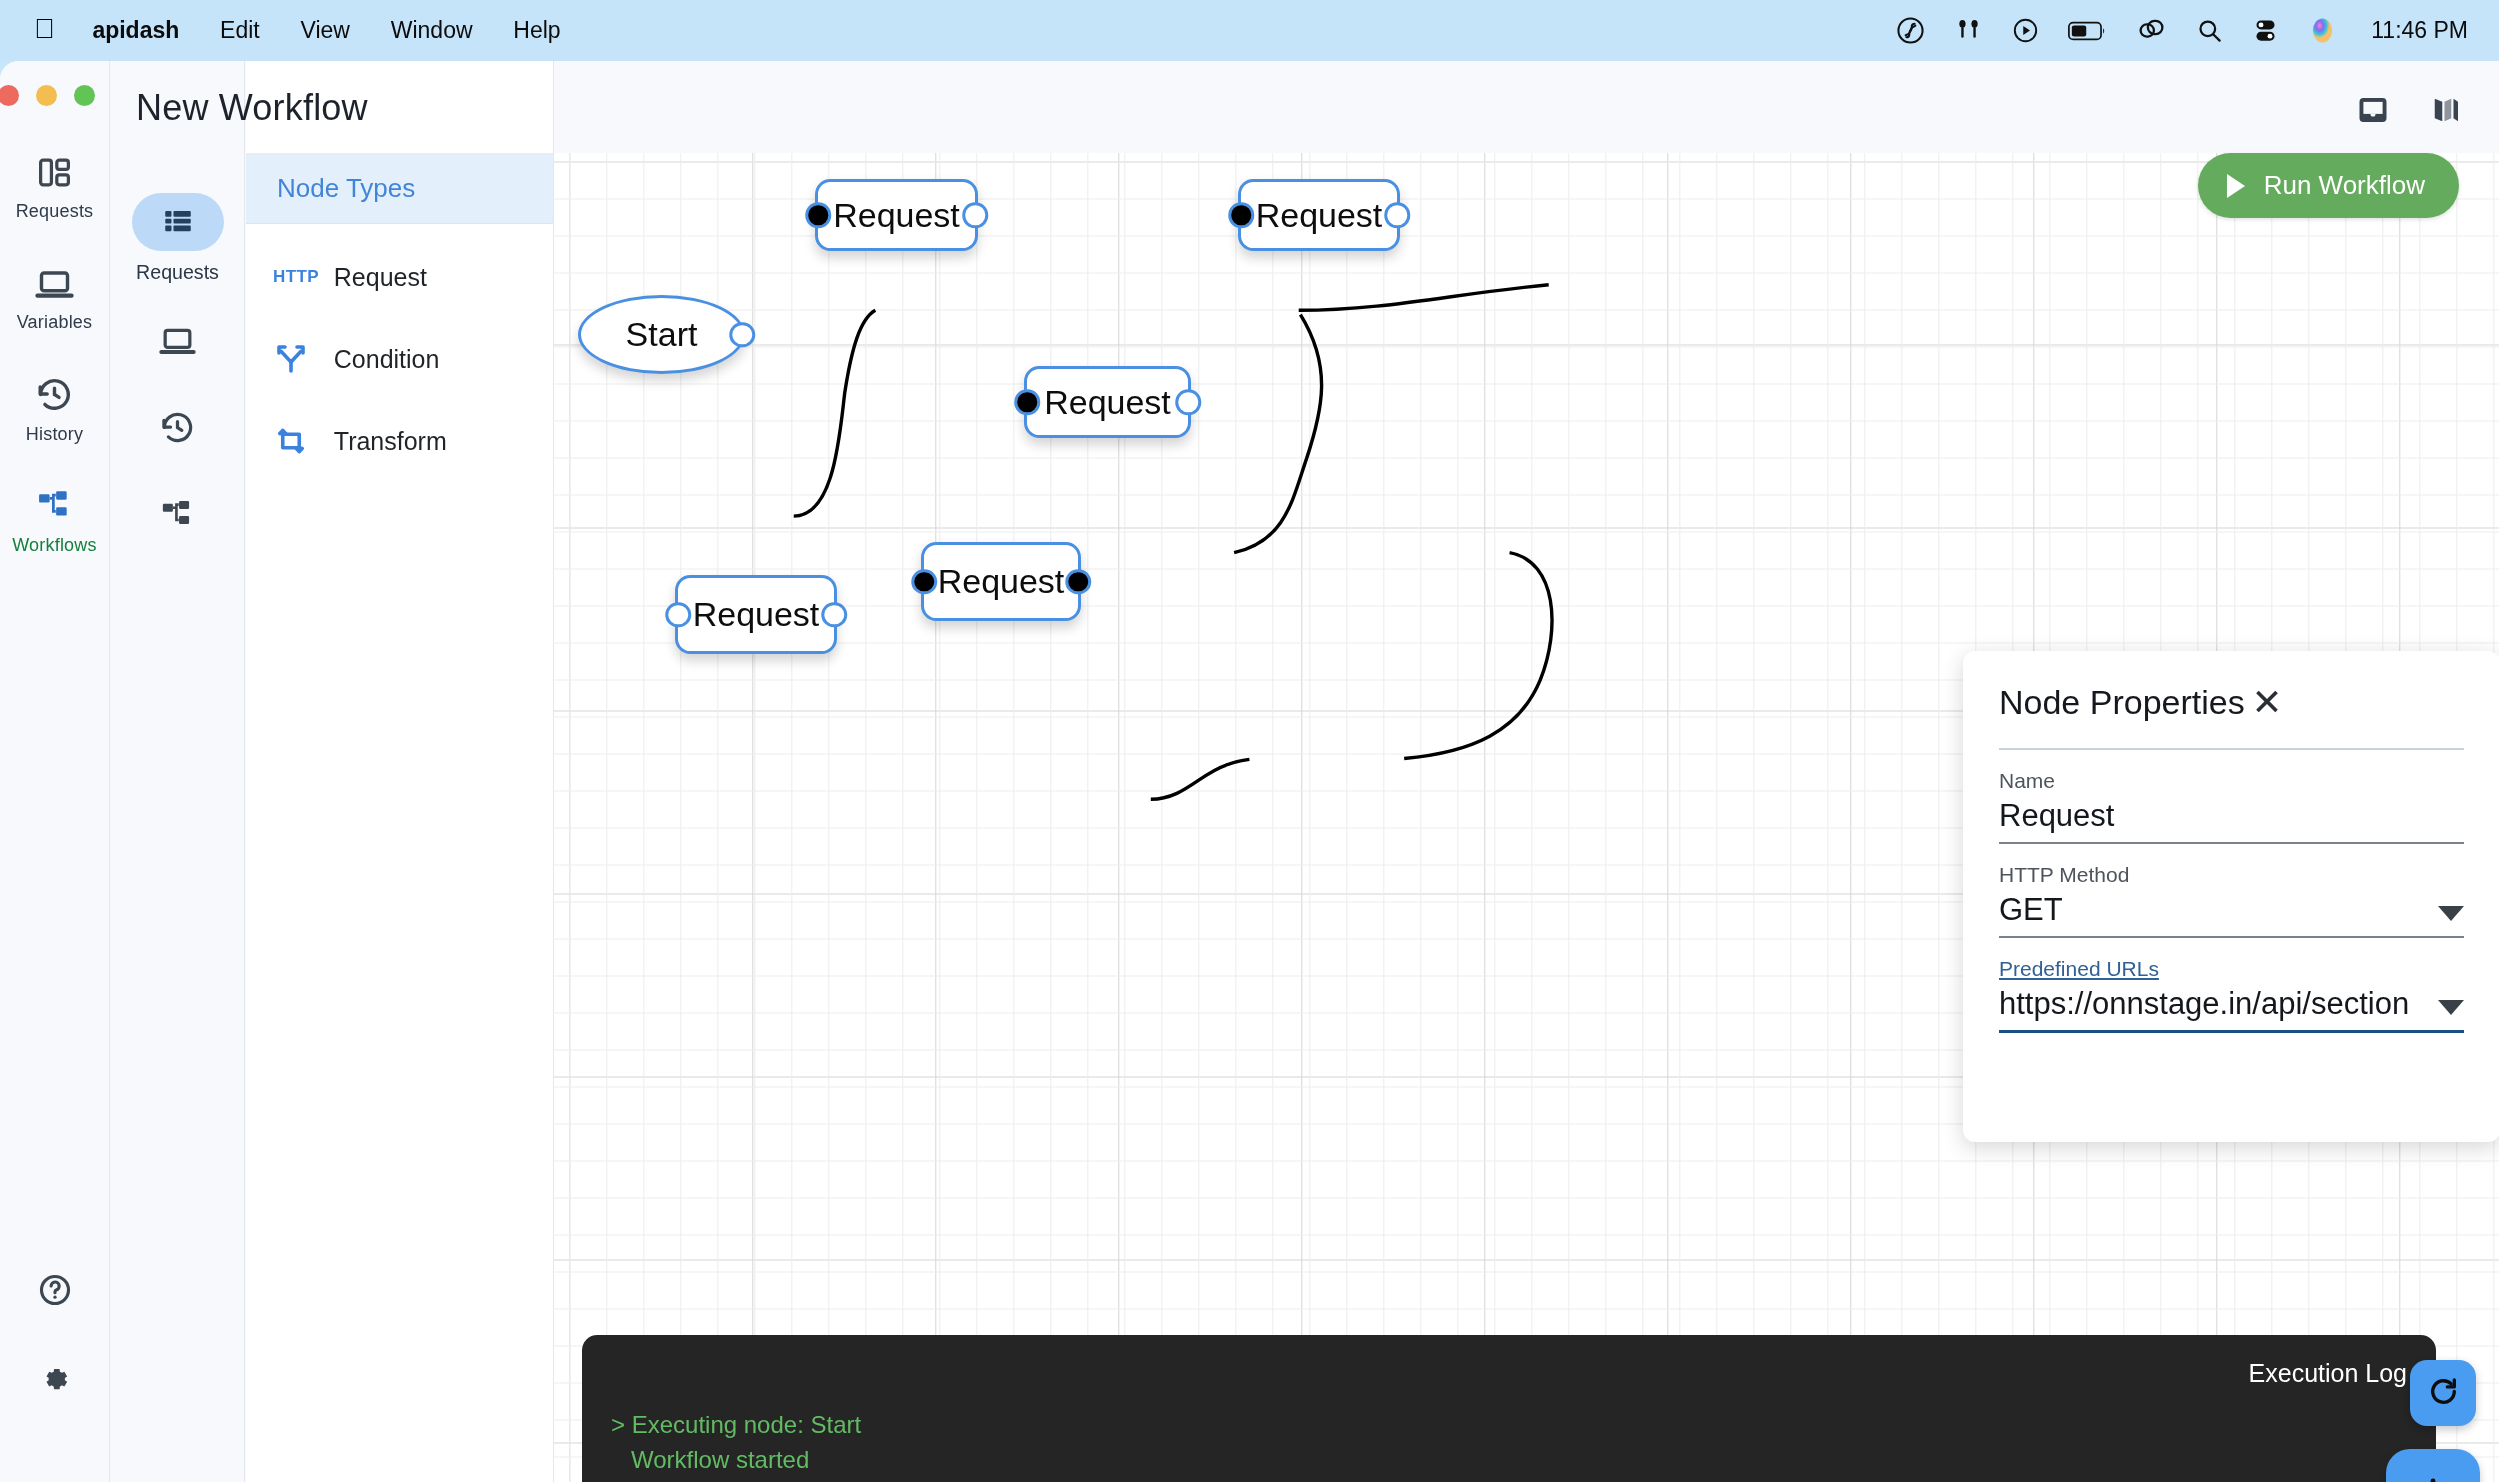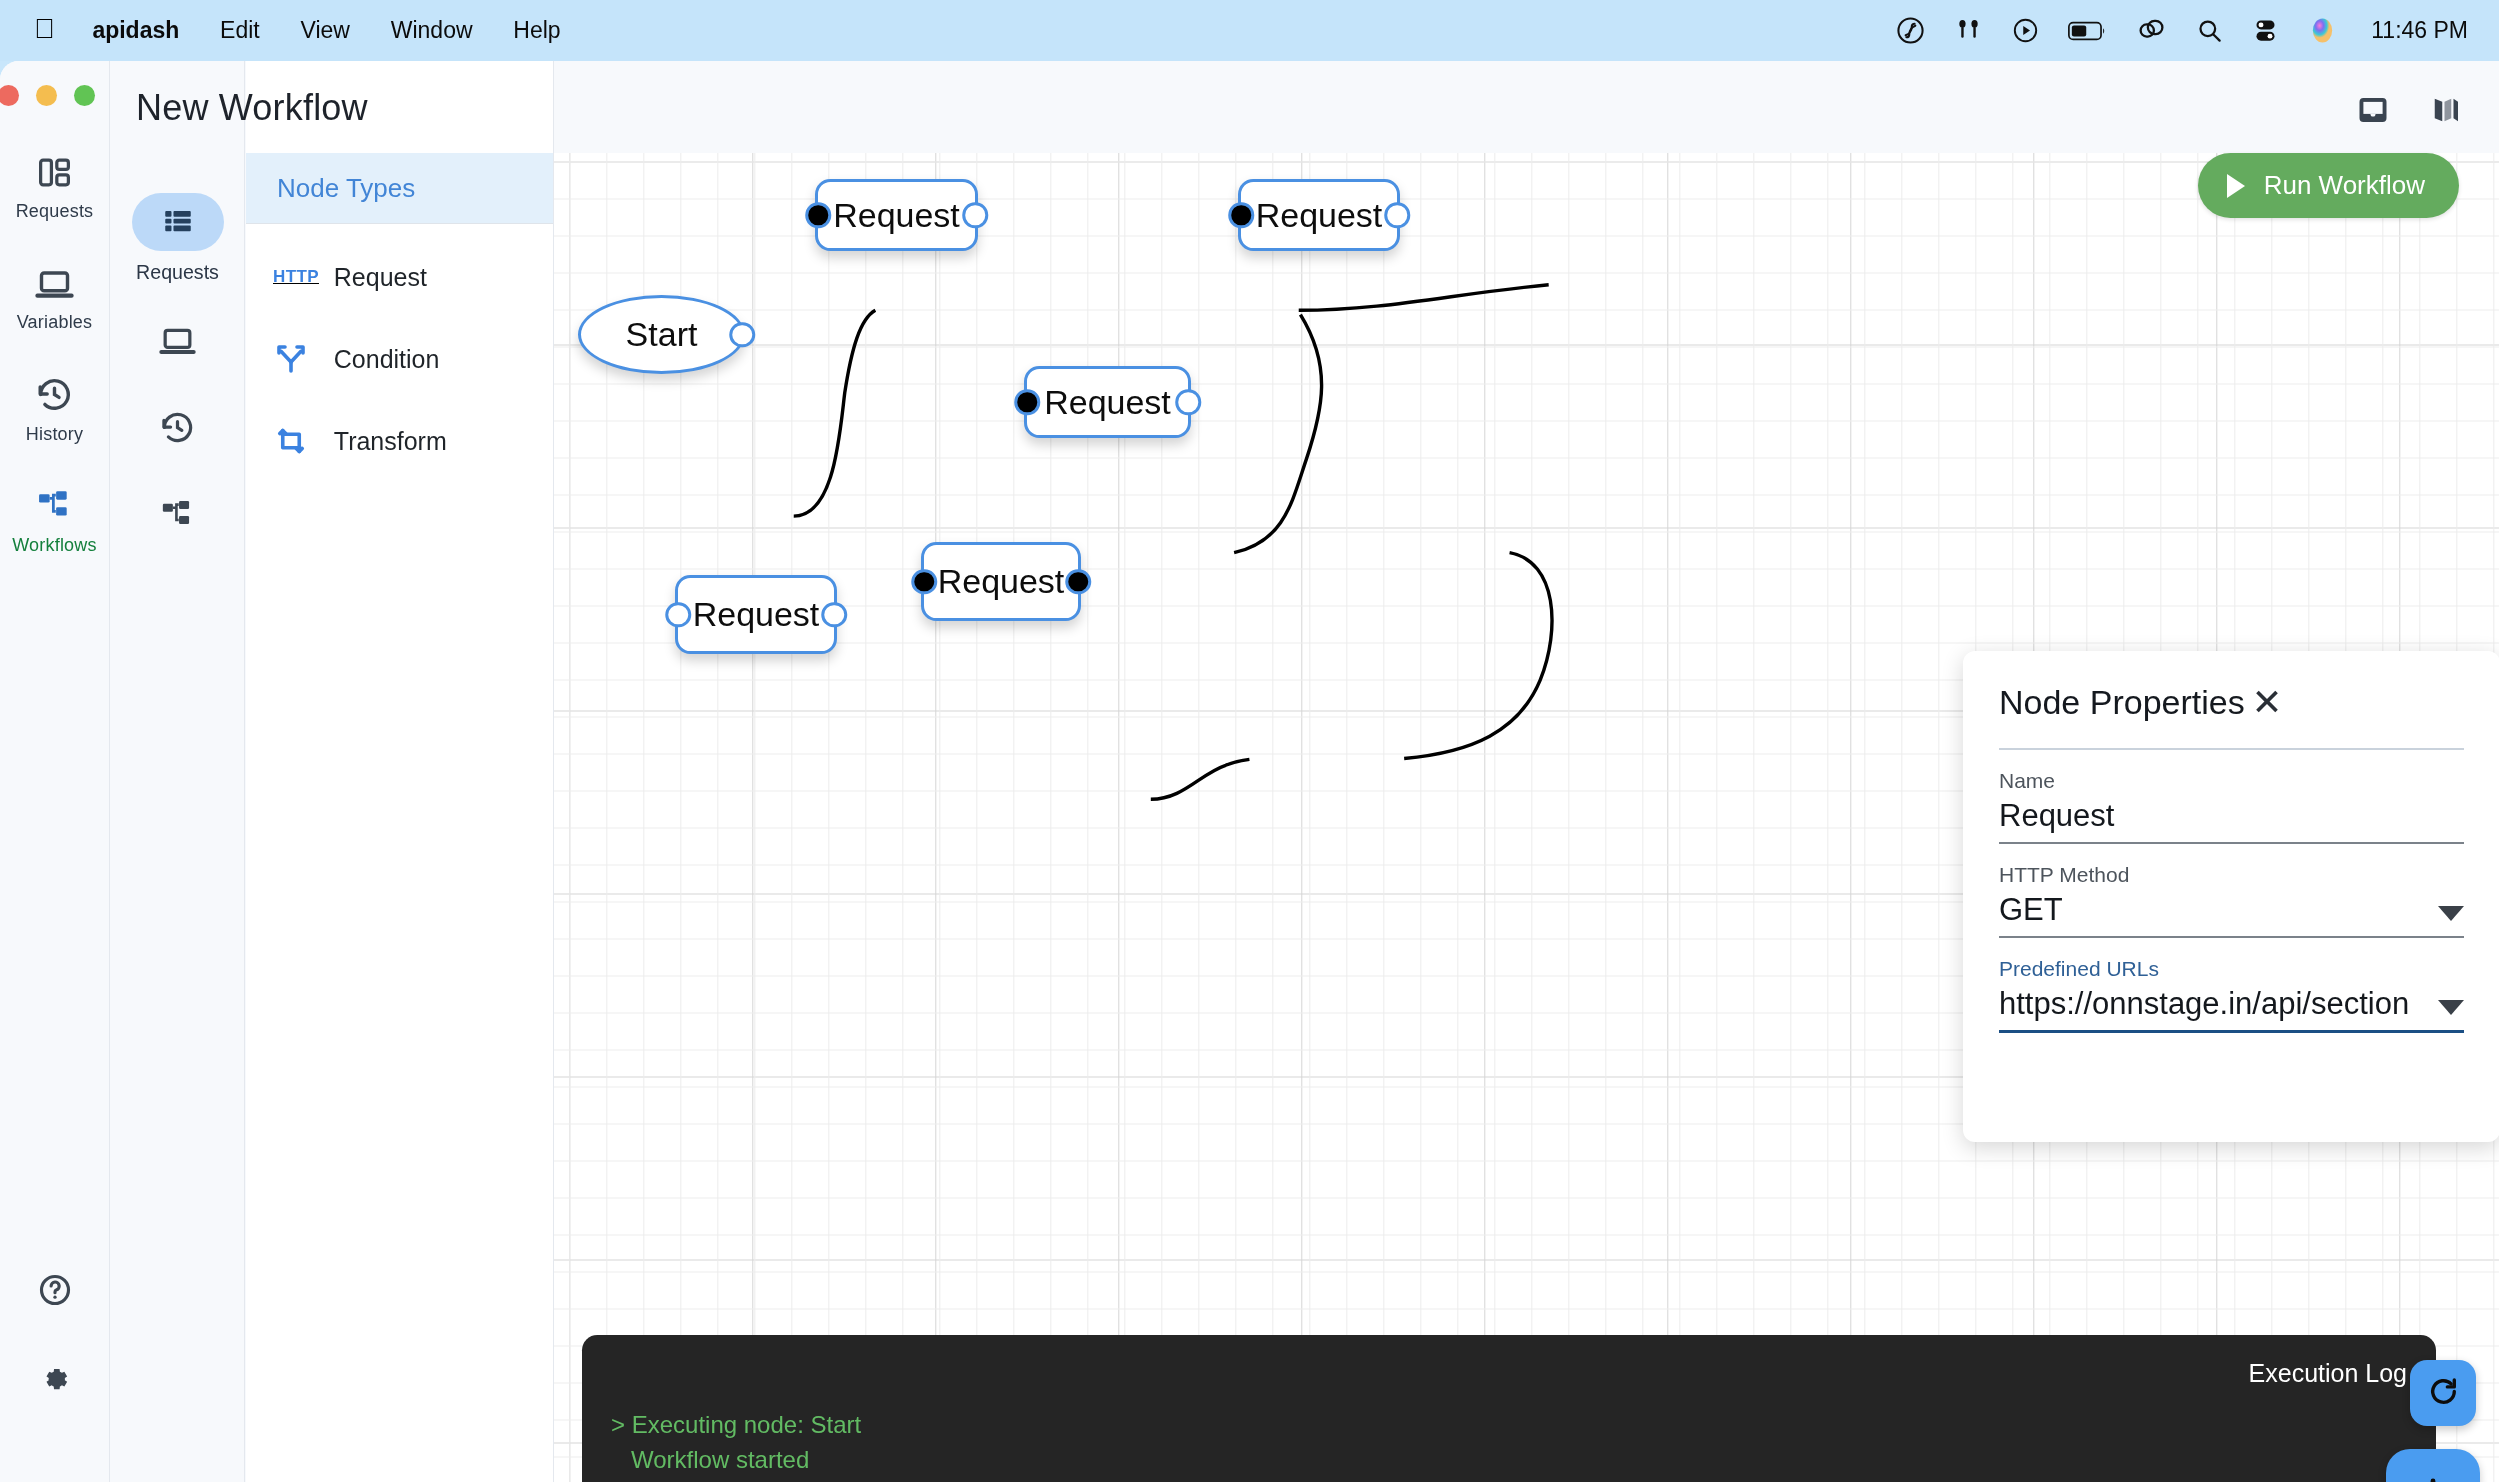--- a/index.html
+++ b/index.html
@@ -77,21 +77,21 @@
   }
   .nt-header {
     background:#e3f0fb; height:71px; display:flex; align-items:center;
     padding-left:31px; border-bottom:0.9px solid #dfe4ea; margin-top:92px;
   }
   .nt-header span { color:#4285d6; font-size:26px; }
   .nt-list { padding-top:12px; }
   .nt-row {
     display:flex; align-items:center; height:82px; padding-left:27px; cursor:pointer;
   }
-  .nt-ico { width:54px; display:flex; align-items:center; justify-content:flex-start;text-decoration:underline; }
+  .nt-ico { width:54px; display:flex; align-items:center; justify-content:flex-start; }
   .nt-http { font-size:17px; font-weight:bold; color:#3b82e0; letter-spacing:0.4px; }
   .nt-label { font-size:25px; color:#1f2429; margin-left:6.8px; }
 
   
   .title {
     position:absolute; left:136px; top:25.5px; font-size:36px; color:#1e232b;
     letter-spacing:0.2px;
   }
   .title-actions {
     position:absolute; right:36px; top:31px; display:flex; gap:37px; align-items:center;
@@ -147,21 +147,21 @@
     position:absolute; right:0px; top:590px; width:537px; height:491px;
     background:#fff; border-radius:12px; box-shadow:0 5.1px 22px rgba(0,0,0,.16);
     padding:32px 36px 0 36px;
   }
   .np-head { display:flex; align-items:center; }
   .np-title { font-size:34px; color:#15191f; }
   .np-close { font-size:37px; color:#2a2f36; line-height:0.8; cursor:pointer; padding:3.4px 6.8px; }
   .np-div { height:2.6px; background:#c9d2dc; margin:25.5px 0 3.4px 0; }
   .np-field { margin-top:18.7px; }
   .np-label { font-size:21px; color:#4d545c; }
-  .np-label.accent { color:#2f6096; }
+  .np-label.accent { color:#2f6096;text-decoration:underline; }
   .np-valrow { display:flex; align-items:flex-end; justify-content:space-between; }
   .np-value { font-size:31px; color:#14181d; padding:5.1px 0 8.5px 0; }
   .np-under { height:1.7px; background:#7b828a; }
   .np-under.strong { height:2.6px; background:#1b4f84; }
   .np-caret {
     width:0;height:0;border-left:13.6px solid transparent;border-right:13.6px solid transparent;
     border-top:15.3px solid #3a4048; margin-bottom:15.3px; cursor:pointer;
   }
 
   

